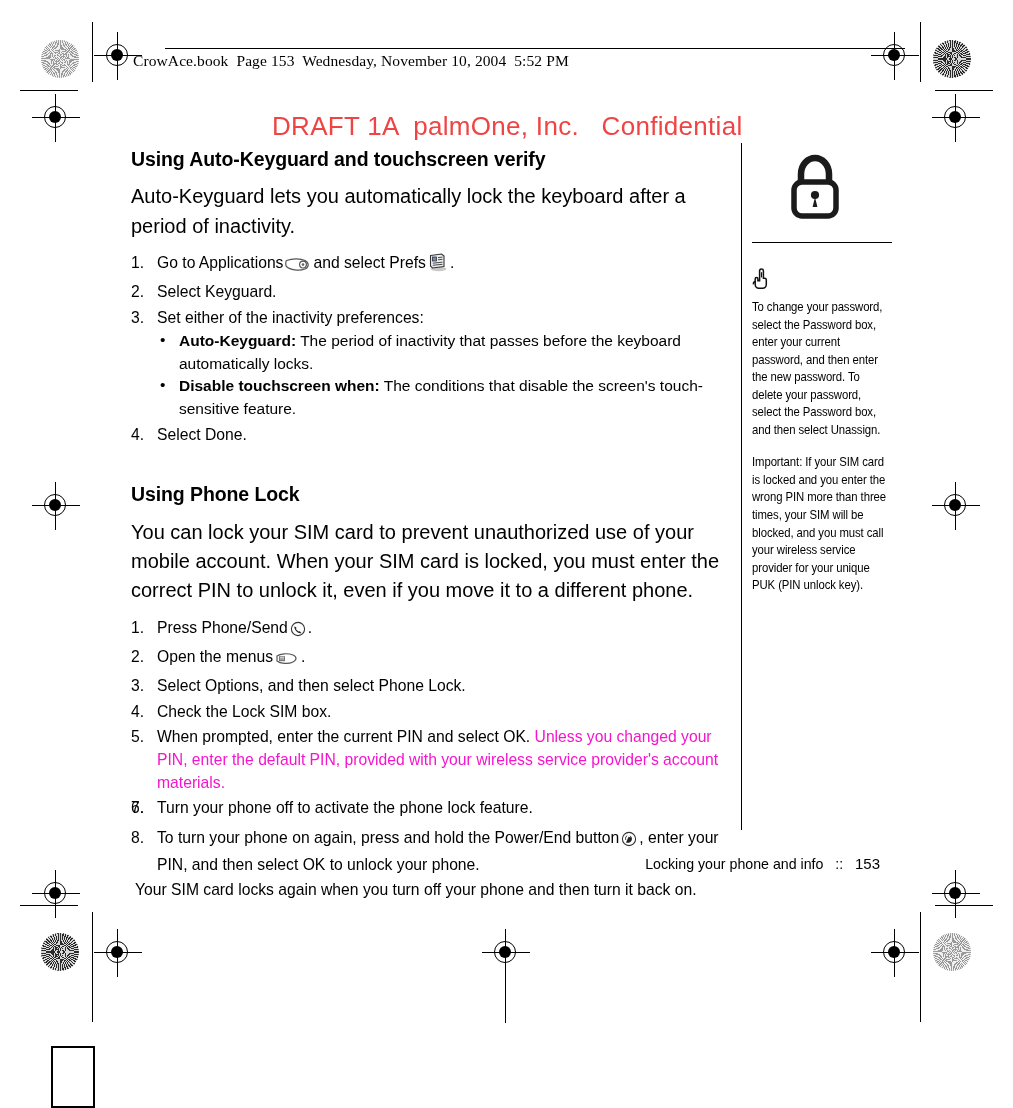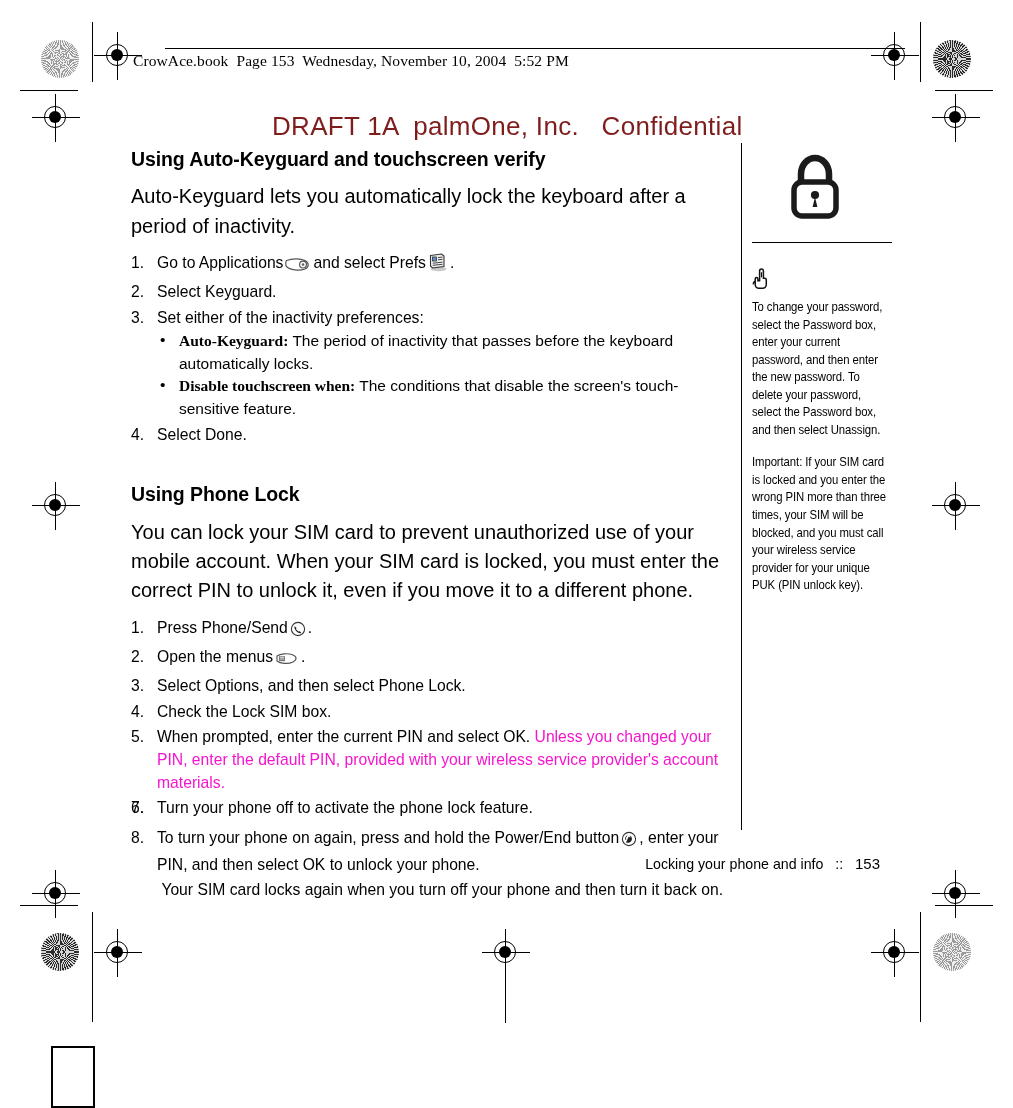--- a/index.html
+++ b/index.html
@@ -95,21 +95,21 @@
     height: 1px;
     background: #000;
   }
 
   
   .draft-banner {
     position: absolute;
     left: 272px;
     top: 111px;
     font-size: 26px;
-    color: #7f1d1d;
+    color: #ef4444;
     white-space: pre;
     letter-spacing: 0.3px;
   }
 
   
   .content {
     position: absolute;
     left: 131px;
     top: 148px;
     width: 592px;
@@ -157,28 +157,27 @@
     position: relative;
     padding-left: 22px;
     font-size: 15.5px;
     line-height: 1.47;
   }
   ul.subbul > li > .bul {
     position: absolute;
     left: 3px;
     top: -1px;
   }
-  .b { font-weight: bold; font-family: Liberation Serif, serif; }
+  .b { font-weight: bold; }
   .magenta { color: #f515cd; }
 
   .trailing {
     font-size: 15.7px;
     line-height: 1.48;
     margin: 1px 0 0 4px;
-    text-align: right;
   }
 
   
   .icon-inline {
     display: inline-block;
     vertical-align: -4px;
     margin: 0 2px;
   }
 
   

